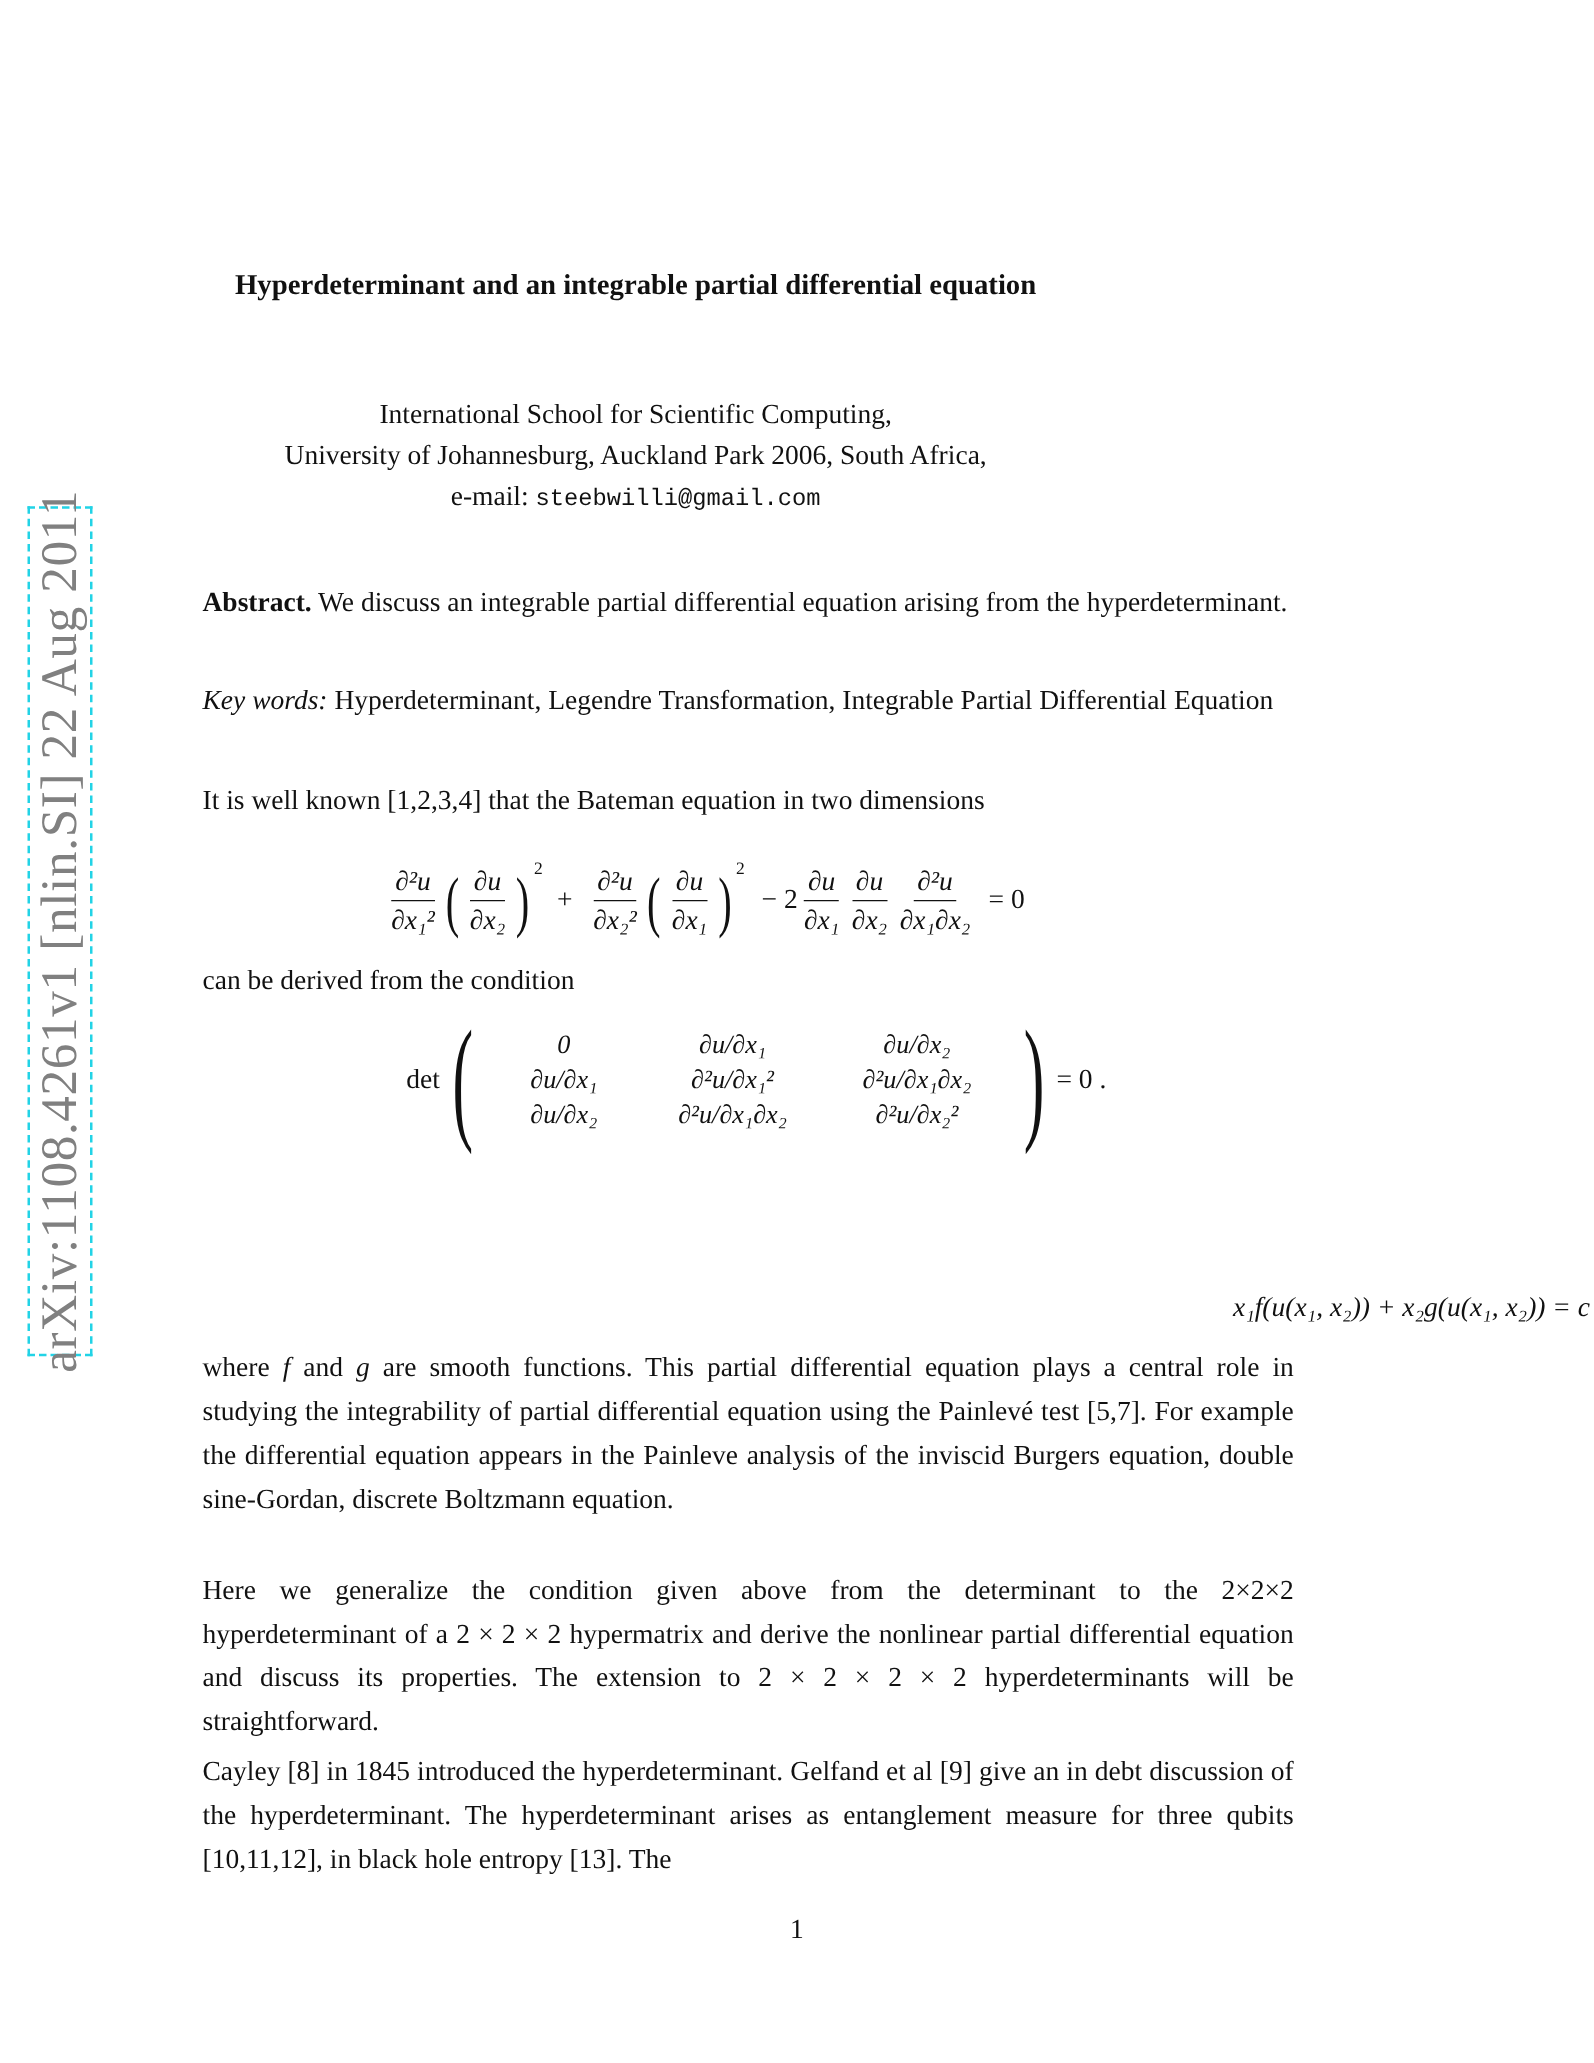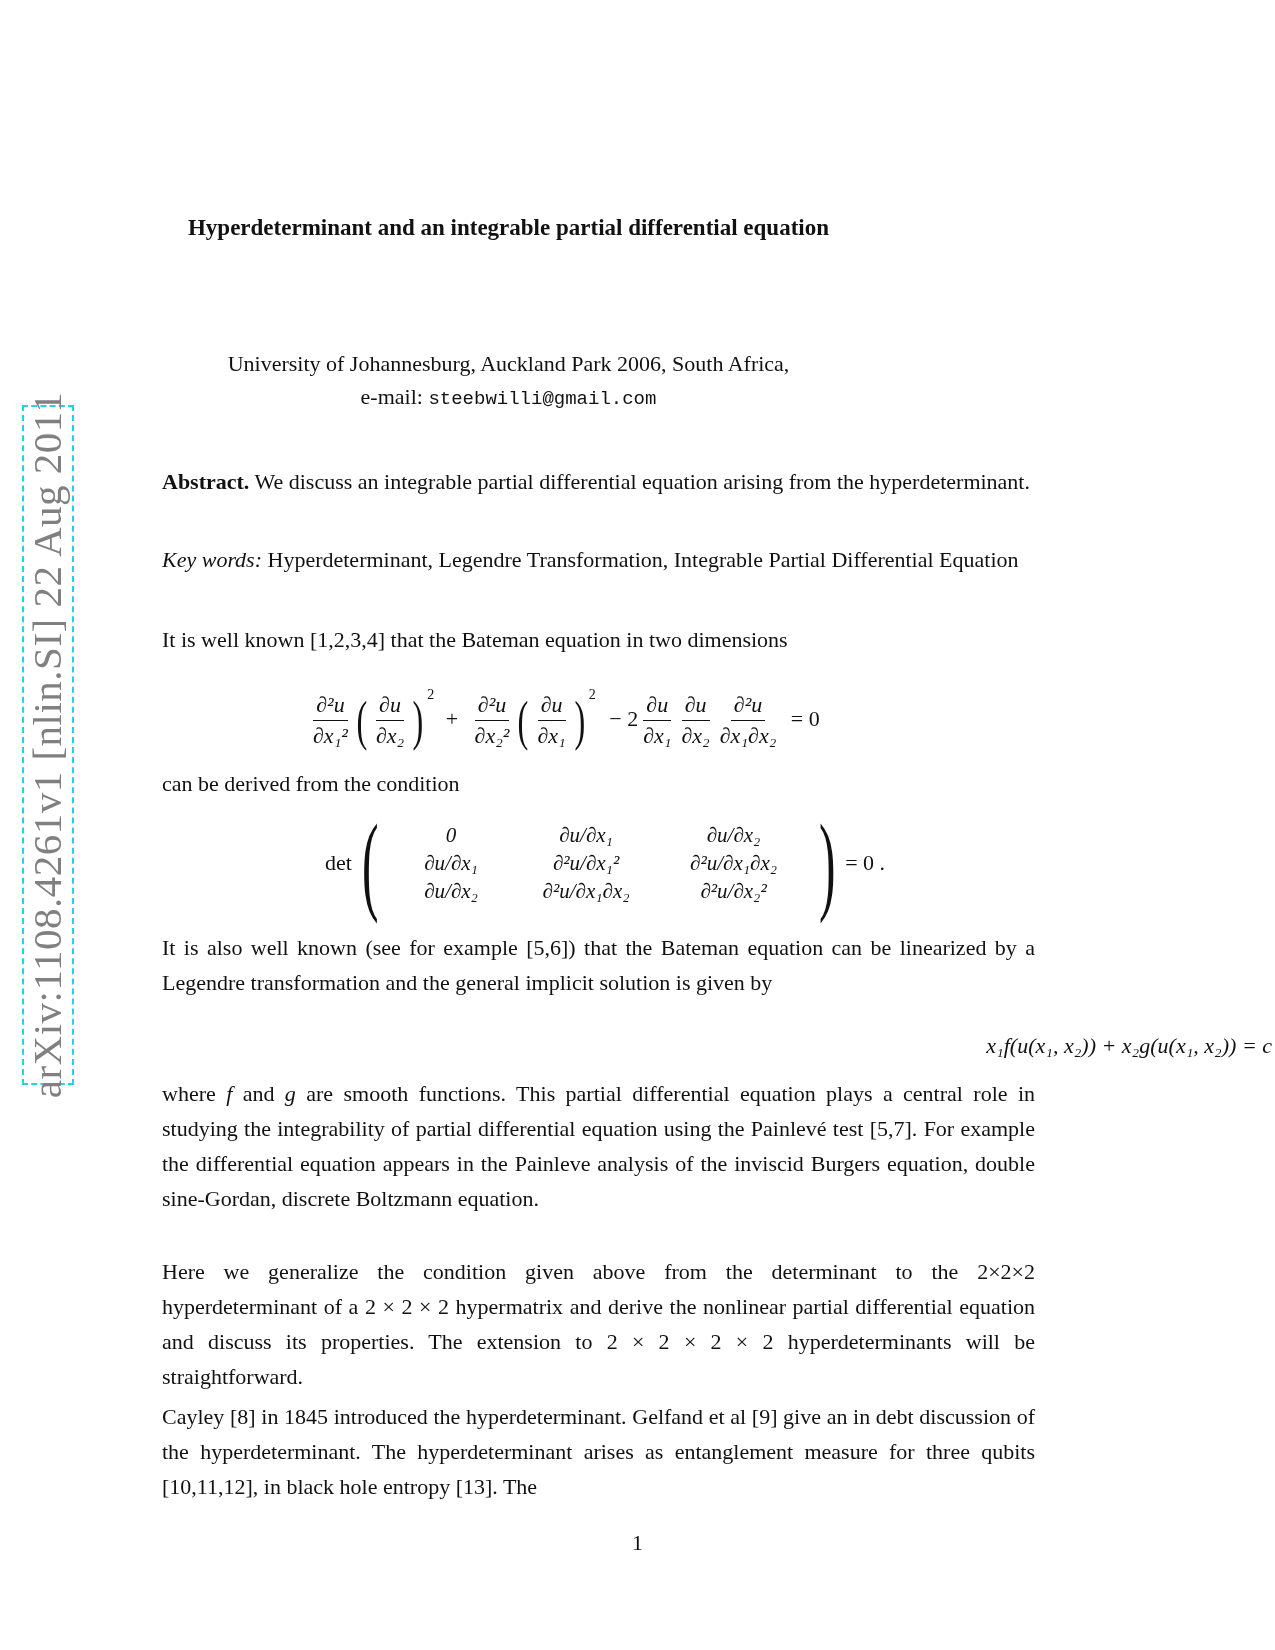--- a/index.html
+++ b/index.html
@@ -41,20 +41,21 @@
 </style>
 </head>
 <body>
 
 <div class="page">
 
   <div class="stamp"></div>
   <div class="stamp-text">arXiv:1108.4261v1  [nlin.SI]  22 Aug 2011</div>
 
   <div class="center title">Hyperdeterminant and an integrable partial differential equation</div>
+  <div class="center affil" style="top:318px;">International School for Scientific Computing,</div>
   <div class="center affil" style="top:351px;">University of Johannesburg, Auckland Park 2006, South Africa,</div>
   <div class="center affil" style="top:384px;">
     <span>e-mail: </span><span class="mono">steebwilli@gmail.com</span>
   </div>
 
   <div class="para" style="top:542px;">
     <i>Key words:</i><span> Hyperdeterminant, Legendre Transformation, Integrable Partial Differential Equation</span>
   </div>
 
   <div class="para" style="top:464px;">
@@ -101,21 +102,20 @@
         <span>∂u/∂x₂</span>
       <span>∂u/∂x₁</span>
         <span>∂²u/∂x₁²</span>
         <span>∂²u/∂x₁∂x₂</span>
       <span>∂u/∂x₂</span>
         <span>∂²u/∂x₁∂x₂</span>
         <span>∂²u/∂x₂²</span>
     </div><span class="bigparen">)</span><span style="vertical-align:middle;">= 0 .</span>
   </div>
 
-  <div class="para" style="top:930px;">It is also well known (see for example [5,6]) that the Bateman equation can be linearized by a Legendre transformation and the general implicit solution is given by</div>
 
   <div class="math it" style="left:0; width:1272px; text-align:right; top:1033px;">x₁f(u(x₁, x₂)) + x₂g(u(x₁, x₂)) = c</div>
 
   <div class="para" style="top:1076px;">
     <span>where </span><i>f</i><span> and </span><i>g</i><span> are smooth functions.  This partial differential equation plays a central role in studying the integrability of partial differential equation using the Painlevé test [5,7]. For example the differential equation appears in the Painleve analysis of the inviscid Burgers equation, double sine-Gordan, discrete Boltzmann equation.</span>
   </div>
 
   <div class="para" style="top:1254px;">Here we generalize the condition given above from the determinant to the 2×2×2 hyperdeterminant of a 2 × 2 × 2 hypermatrix and derive the nonlinear partial differential equation and discuss its properties. The extension to 2 × 2 × 2 × 2 hyperdeterminants will be straightforward.</div>
 
   <div class="para" style="top:1399px;">Cayley [8] in 1845 introduced the hyperdeterminant. Gelfand et al [9] give an in debt discussion of the hyperdeterminant. The hyperdeterminant arises as entanglement measure for three qubits [10,11,12], in black hole entropy [13]. The</div>

